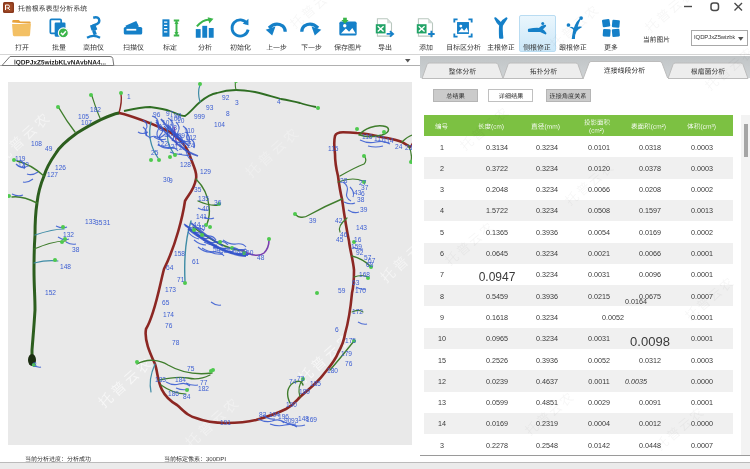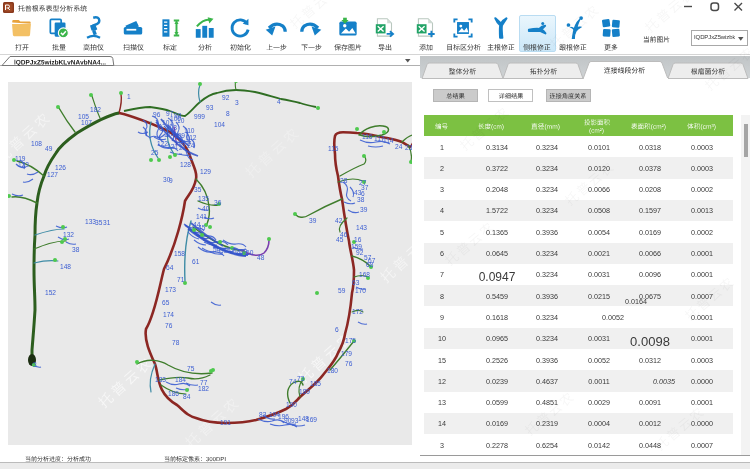--- a/index.html
+++ b/index.html
@@ -613,38 +613,38 @@
 <div class="abs" style="left:472px;top:355.5px;width:50px;text-align:center;font-size:7.2px;color:#3a3a3a;">0.2526</div>
 <div class="abs" style="left:522px;top:355.5px;width:50px;text-align:center;font-size:7.2px;color:#3a3a3a;">0.3936</div>
 <div class="abs" style="left:574px;top:355.5px;width:50px;text-align:center;font-size:7.2px;color:#3a3a3a;">0.0052</div>
 <div class="abs" style="left:625px;top:355.5px;width:50px;text-align:center;font-size:7.2px;color:#3a3a3a;">0.0312</div>
 <div class="abs" style="left:677px;top:355.5px;width:50px;text-align:center;font-size:7.2px;color:#3a3a3a;">0.0003</div>
 <div class="abs" style="left:424px;top:370.3px;width:309px;height:21.3px;background:#f0f0f0;"></div>
 <div class="abs" style="left:417px;top:376.8px;width:50px;text-align:center;font-size:7.2px;color:#3a3a3a;">12</div>
 <div class="abs" style="left:472px;top:376.8px;width:50px;text-align:center;font-size:7.2px;color:#3a3a3a;">0.0239</div>
 <div class="abs" style="left:522px;top:376.8px;width:50px;text-align:center;font-size:7.2px;color:#3a3a3a;">0.4637</div>
 <div class="abs" style="left:574px;top:376.8px;width:50px;text-align:center;font-size:7.2px;color:#3a3a3a;">0.0011</div>
-<div class="abs" style="left:625px;top:376.8px;width:50px;text-align:right;font-size:7.2px;color:#3a3a3a;font-style:italic;">0.0035</div>
+<div class="abs" style="left:625px;top:376.8px;width:50px;text-align:left;font-size:7.2px;color:#3a3a3a;font-style:italic;">0.0035</div>
 <div class="abs" style="left:677px;top:376.8px;width:50px;text-align:center;font-size:7.2px;color:#3a3a3a;">0.0000</div>
 <div class="abs" style="left:417px;top:398.1px;width:50px;text-align:center;font-size:7.2px;color:#3a3a3a;">13</div>
 <div class="abs" style="left:472px;top:398.1px;width:50px;text-align:center;font-size:7.2px;color:#3a3a3a;">0.0599</div>
 <div class="abs" style="left:522px;top:398.1px;width:50px;text-align:center;font-size:7.2px;color:#3a3a3a;">0.4851</div>
 <div class="abs" style="left:574px;top:398.1px;width:50px;text-align:center;font-size:7.2px;color:#3a3a3a;">0.0029</div>
 <div class="abs" style="left:625px;top:398.1px;width:50px;text-align:center;font-size:7.2px;color:#3a3a3a;">0.0091</div>
 <div class="abs" style="left:677px;top:398.1px;width:50px;text-align:center;font-size:7.2px;color:#3a3a3a;">0.0001</div>
 <div class="abs" style="left:424px;top:412.9px;width:309px;height:21.3px;background:#f0f0f0;"></div>
 <div class="abs" style="left:417px;top:419.4px;width:50px;text-align:center;font-size:7.2px;color:#3a3a3a;">14</div>
 <div class="abs" style="left:472px;top:419.4px;width:50px;text-align:center;font-size:7.2px;color:#3a3a3a;">0.0169</div>
 <div class="abs" style="left:522px;top:419.4px;width:50px;text-align:center;font-size:7.2px;color:#3a3a3a;">0.2319</div>
 <div class="abs" style="left:574px;top:419.4px;width:50px;text-align:center;font-size:7.2px;color:#3a3a3a;">0.0004</div>
 <div class="abs" style="left:625px;top:419.4px;width:50px;text-align:center;font-size:7.2px;color:#3a3a3a;">0.0012</div>
 <div class="abs" style="left:677px;top:419.4px;width:50px;text-align:center;font-size:7.2px;color:#3a3a3a;">0.0000</div>
 <div class="abs" style="left:417px;top:440.7px;width:50px;text-align:center;font-size:7.2px;color:#3a3a3a;">3</div>
 <div class="abs" style="left:472px;top:440.7px;width:50px;text-align:center;font-size:7.2px;color:#3a3a3a;">0.2278</div>
-<div class="abs" style="left:522px;top:440.7px;width:50px;text-align:center;font-size:7.2px;color:#3a3a3a;">0.6254</div>
+<div class="abs" style="left:522px;top:440.7px;width:50px;text-align:center;font-size:7.2px;color:#3a3a3a;">0.2548</div>
 <div class="abs" style="left:574px;top:440.7px;width:50px;text-align:center;font-size:7.2px;color:#3a3a3a;">0.0142</div>
 <div class="abs" style="left:625px;top:440.7px;width:50px;text-align:center;font-size:7.2px;color:#3a3a3a;">0.0448</div>
 <div class="abs" style="left:677px;top:440.7px;width:50px;text-align:center;font-size:7.2px;color:#3a3a3a;">0.0007</div>
 <div class="abs" style="left:420px;top:455px;width:330px;height:1px;background:#9a9a9a;"></div>
 <div class="abs" style="left:741px;top:115px;width:9px;height:340px;background:#f3f3f3;"></div>
 <div class="abs" style="left:744px;top:124px;width:3.5px;height:33px;background:#a5a5a5;"></div>
 <div class="abs" style="left:285px;top:-2px;line-height:0;opacity:0.03;transform:rotate(-40deg);"><svg width="60" height="17" viewBox="0 -13.0 60.0 16.9" style="overflow:visible;">
       <path d="M5.2 -5.1 5.3 -4.2 7.9 -4.6V-0.8C7.9 0.4 8.2 0.8 9.3 0.8C9.6 0.8 10.9 0.8 11.1 0.8C12.1 0.8 12.4 0.2 12.5 -1.8C12.2 -1.9 11.8 -2.0 11.6 -2.2C11.5 -0.5 11.5 -0.1 11.0 -0.1C10.8 -0.1 9.7 -0.1 9.5 -0.1C9.0 -0.1 8.9 -0.2 8.9 -0.8V-4.7L12.4 -5.3L12.3 -6.1L8.9 -5.7V-9.2C9.9 -9.4 10.8 -9.7 11.5 -10.0L10.7 -10.7C9.5 -10.2 7.2 -9.6 5.2 -9.3C5.4 -9.1 5.5 -8.7 5.6 -8.5C6.3 -8.6 7.1 -8.8 7.9 -8.9V-5.5ZM2.4 -10.9V-8.3H0.6V-7.4H2.4V-4.5C1.6 -4.3 1.0 -4.2 0.4 -4.0L0.7 -3.1L2.4 -3.6V-0.2C2.4 -0.0 2.3 0.0 2.1 0.1C1.9 0.1 1.4 0.1 0.8 0.0C0.9 0.3 1.0 0.7 1.1 0.9C1.9 0.9 2.5 0.9 2.8 0.8C3.2 0.6 3.3 0.4 3.3 -0.2V-3.8L5.0 -4.4L4.9 -5.3L3.3 -4.8V-7.4H5.0V-8.3H3.3V-10.9Z M17.0 -8.0C17.4 -7.5 17.8 -6.6 18.0 -6.1L18.8 -6.4C18.7 -7.0 18.3 -7.8 17.8 -8.4ZM25.1 -8.4C24.9 -7.8 24.4 -6.9 24.0 -6.4L24.8 -6.1C25.2 -6.6 25.6 -7.4 26.0 -8.1ZM24.0 -10.9C23.8 -10.5 23.4 -9.8 23.1 -9.3H19.3L19.8 -9.6C19.7 -10.0 19.3 -10.5 18.9 -10.9L18.0 -10.6C18.4 -10.2 18.7 -9.7 18.9 -9.3H16.4V-8.5H19.7V-6.0H15.7V-5.1H27.4V-6.0H23.2V-8.5H26.7V-9.3H24.1C24.4 -9.7 24.7 -10.2 24.9 -10.6ZM20.6 -8.5H22.3V-6.0H20.6ZM18.4 -1.5H24.6V-0.2H18.4ZM18.4 -2.3V-3.6H24.6V-2.3ZM17.5 -4.3V1.0H18.4V0.6H24.6V1.0H25.6V-4.3Z M32.1 -9.9V-8.9H40.9V-9.9ZM31.8 0.6C32.4 0.4 33.1 0.3 40.3 -0.3C40.6 0.2 40.9 0.7 41.1 1.1L42.0 0.5C41.4 -0.7 40.0 -2.6 38.9 -4.1L38.1 -3.6C38.6 -2.9 39.2 -2.0 39.7 -1.2L33.2 -0.7C34.2 -2.0 35.3 -3.6 36.1 -5.2H42.3V-6.2H30.7V-5.2H34.8C33.9 -3.5 32.8 -1.9 32.5 -1.5C32.1 -0.9 31.8 -0.6 31.5 -0.5C31.6 -0.2 31.8 0.3 31.8 0.6Z M48.1 1.1C48.4 0.8 48.9 0.7 52.4 -0.4C52.4 -0.6 52.3 -1.0 52.3 -1.3L49.3 -0.4V-4.6C50.0 -5.3 50.6 -6.0 51.1 -6.9C52.1 -3.3 53.9 -0.6 56.8 0.8C57.0 0.5 57.3 0.1 57.5 -0.1C55.9 -0.7 54.6 -1.9 53.7 -3.4C54.5 -3.9 55.6 -4.7 56.4 -5.4L55.6 -6.1C55.0 -5.5 54.0 -4.7 53.2 -4.1C52.5 -5.3 52.0 -6.6 51.7 -8.1L51.8 -8.4H55.8V-6.6H56.8V-9.3H52.1C52.3 -9.7 52.4 -10.2 52.6 -10.7L51.6 -10.9C51.4 -10.3 51.3 -9.8 51.1 -9.3H46.2V-6.6H47.2V-8.4H50.8C49.7 -6.0 48.0 -4.4 45.4 -3.4C45.6 -3.2 46.0 -2.8 46.1 -2.6C46.9 -3.0 47.7 -3.4 48.3 -3.8V-0.7C48.3 -0.2 47.9 0.1 47.7 0.2C47.9 0.4 48.1 0.8 48.1 1.1Z" fill="#000000"></path>
     </svg></div>
 <div class="abs" style="left:545px;top:18px;line-height:0;opacity:0.03;transform:rotate(-40deg);"><svg width="60" height="17" viewBox="0 -13.0 60.0 16.9" style="overflow:visible;">

